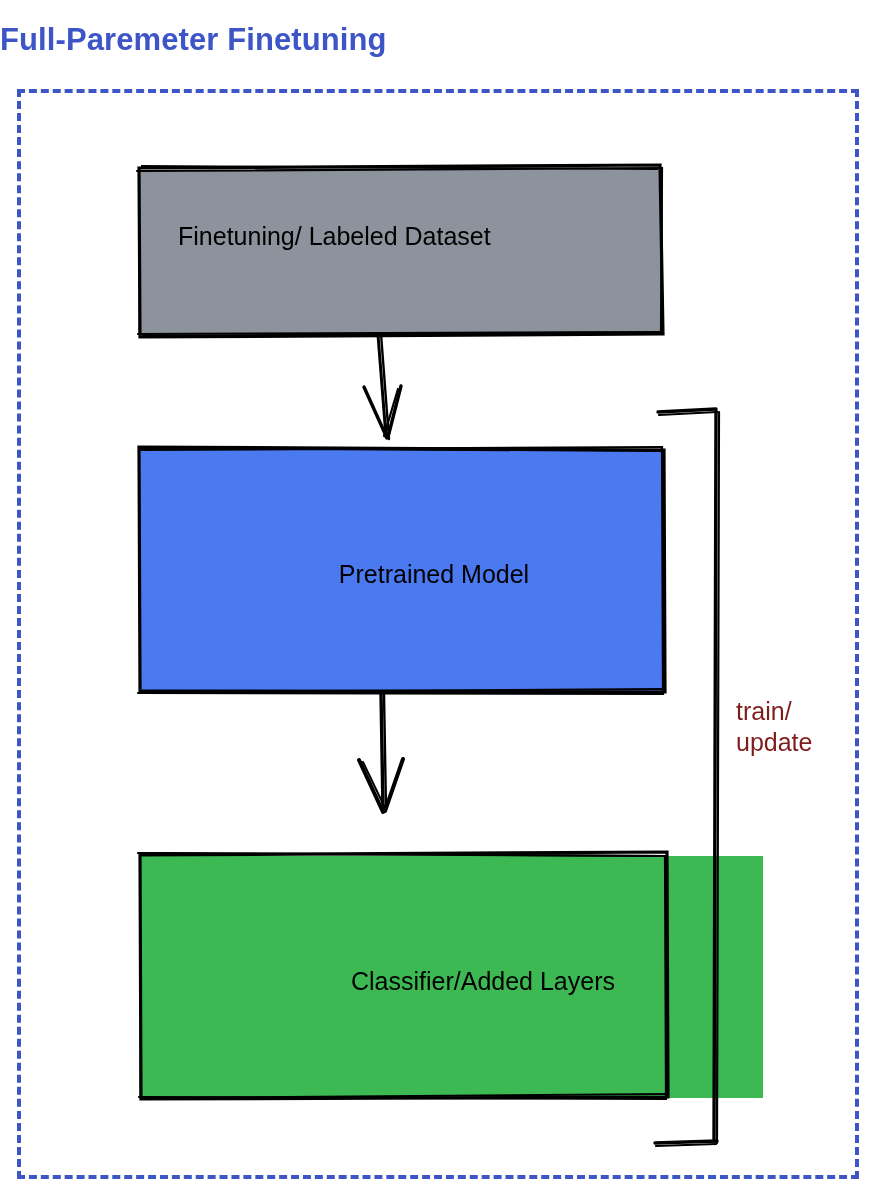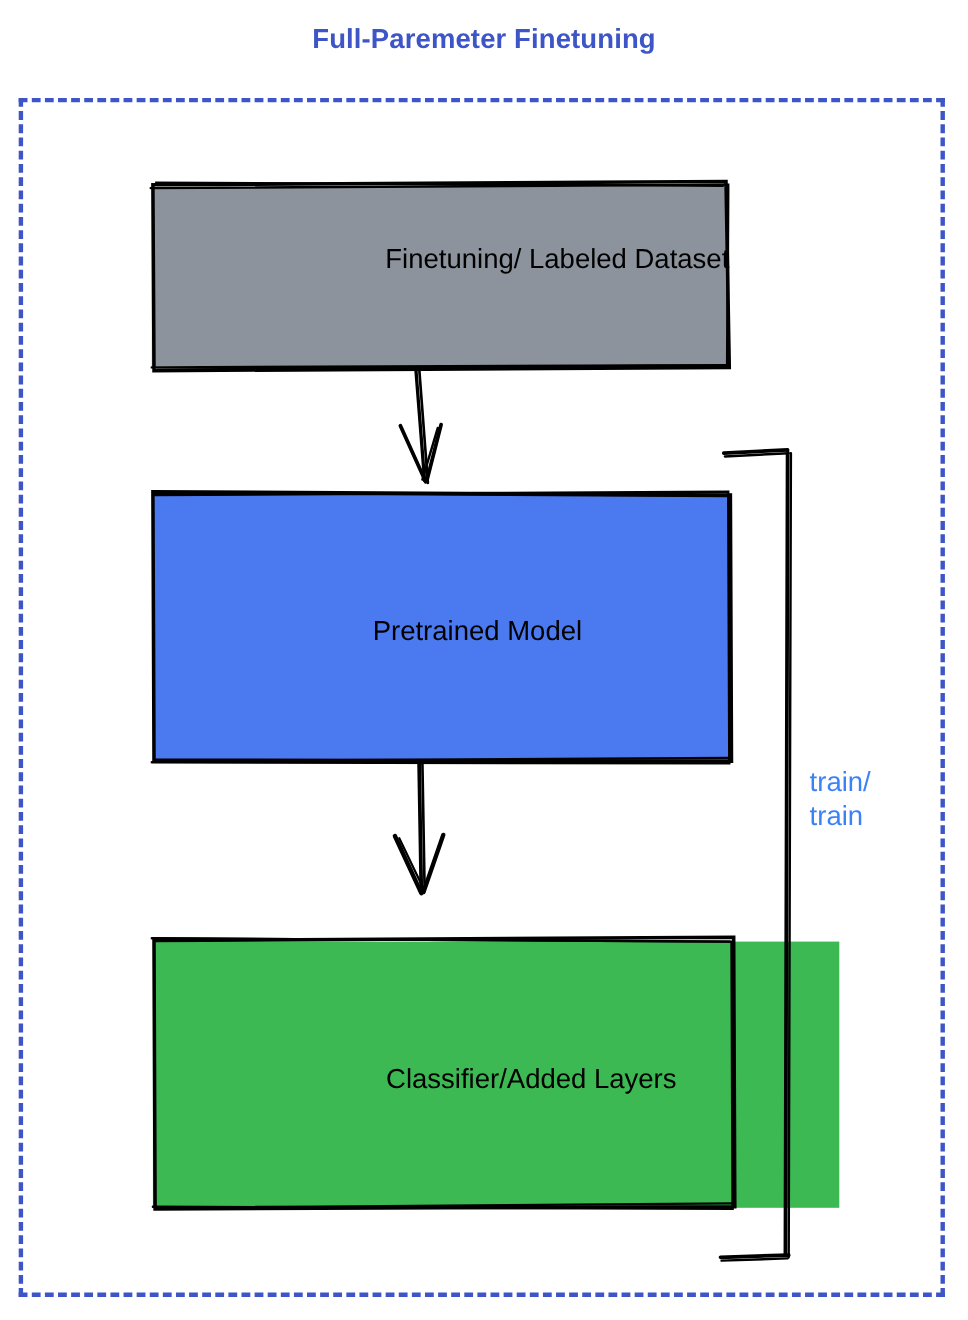--- a/index.html
+++ b/index.html
@@ -20,22 +20,21 @@
     position: absolute;
     inset: 0;
   }
 
   
   .diagram-title {
     position: absolute;
     left: 0;
     top: 22px;
     width: 880px;
-    text-align: center;
-    font-size: 25px;
+    font-size: 31px;
     font-weight: 600;
     letter-spacing: 0.1px;
     color: #3d55c6;
     font-family: "Liberation Sans", sans-serif;
   }
 
   
   .dashed-frame {
     position: absolute;
     left: 17px;
@@ -78,21 +77,21 @@
   
   #node-dataset {
     left: 138px;
     top: 170px;
     width: 525px;
     height: 163px;
   }
   #node-dataset .fill { background: #8c939c; }
   #node-dataset .node-label {
     top: 52px;
-    text-align: right;
+    text-align: left;
     padding-left: 40px;
     box-sizing: border-box;
   }
 
   
   #node-pretrained {
     left: 139px;
     top: 450px;
     width: 526px;
     height: 242px;
@@ -123,21 +122,21 @@
     height: 1200px;
     overflow: visible;
     pointer-events: none;
   }
 
   
   .loop-label {
     position: absolute;
     left: 736px;
     top: 696px;
-    color: #3b82f6;
+    color: #7f1d1d;
     font-size: 25px;
     line-height: 31px;
     font-family: "Liberation Sans", sans-serif;
     white-space: nowrap;
   }
   .loop-label span { display: block; }
 </style>
 </head>
 <body>
 
@@ -203,16 +202,16 @@
       <path d="M659,415 L717,412" fill="none" stroke="#000000" stroke-width="2.2" stroke-linecap="round"></path>
       <path d="M716,411 L714,1141" fill="none" stroke="#000000" stroke-width="3.4" stroke-linecap="round"></path>
       <path d="M719,412 L717,1143" fill="none" stroke="#000000" stroke-width="2.2" stroke-linecap="round"></path>
       <path d="M655,1143 L717,1141" fill="none" stroke="#000000" stroke-width="3.4" stroke-linecap="round"></path>
       <path d="M656,1146 L716,1144" fill="none" stroke="#000000" stroke-width="2.2" stroke-linecap="round"></path>
     </g>
   </svg>
 
   <div class="loop-label">
     <span>train/</span>
-    <span>train</span>
+    <span>update</span>
   </div>
 
 </div>
 
 </body></html>

